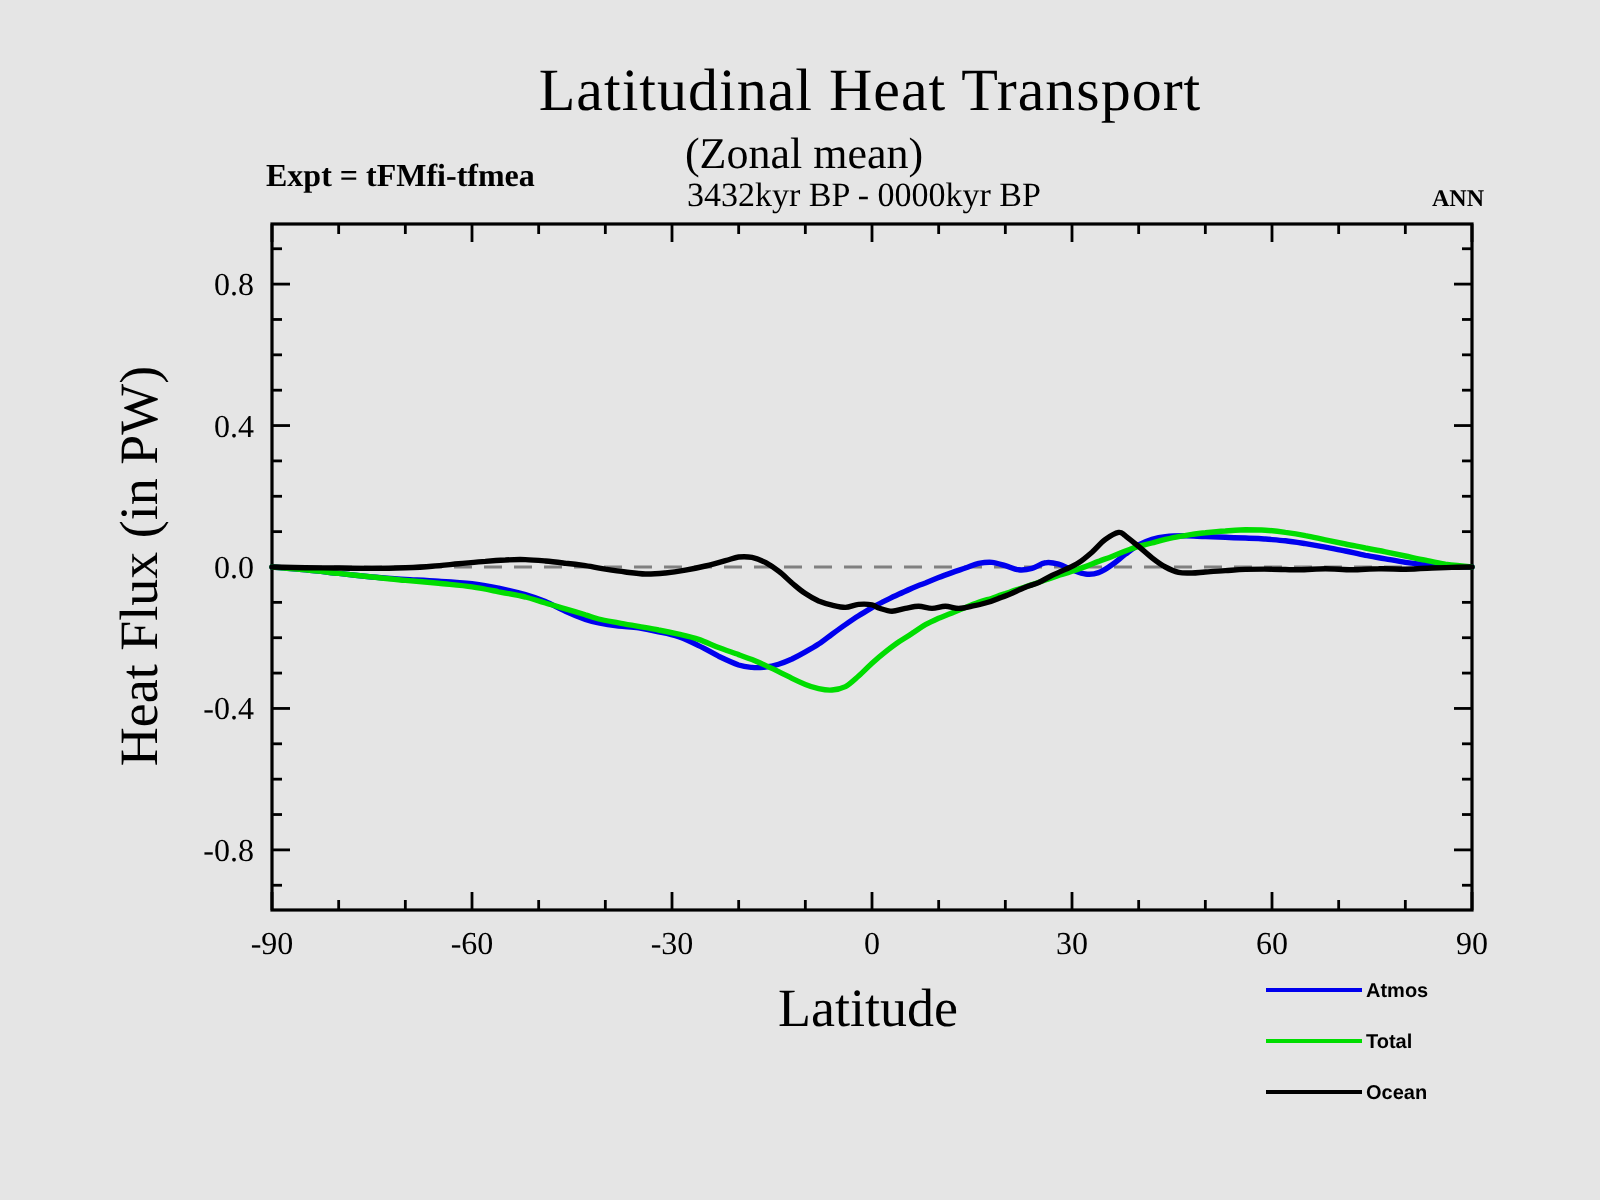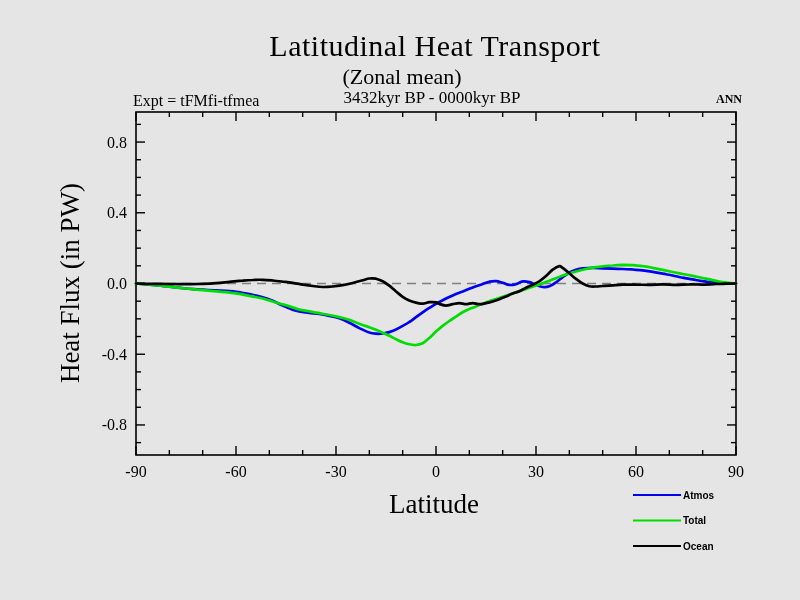--- a/index.html
+++ b/index.html
@@ -5,21 +5,21 @@
   html,body { margin:0; padding:0; background:#ffffff; }
   .canvas {
     position:relative; width:800px; height:600px; background:#e5e5e5;
     font-family:"Liberation Serif", "DejaVu Serif", serif; color:#000;
     overflow:hidden;
   }
   .canvas > div { position:absolute; white-space:nowrap; }
   .title    { top:29px;  left:0; width:870px; text-align:center; font-size:30px; letter-spacing:0.5px; }
   .subtitle { top:64px;  left:0; width:804px; text-align:center; font-size:22px; }
   .period   { top:88px;  left:0; width:864px; text-align:center; font-size:17px; }
-  .expt     { top:92px;  left:133px; font-size:16px; font-weight:normal; }
+  .expt     { top:80px;  left:133px; font-size:16px; font-weight:bold; }
   .season   { top:92px;  right:58px; font-size:12px; font-weight:bold; }
   .xlabel   { top:489px; left:0; width:868px; text-align:center; font-size:27px; }
   .ylabel   {
     top:283px; left:70px; transform:translate(-50%,-50%) rotate(-90deg);
     transform-origin:center center; font-size:27px;
   }
   svg#plot-svg { position:absolute; top:0; left:0; }
   .ticklabel { font-family:"Liberation Serif","DejaVu Serif",serif; font-size:16px; fill:#000; }
   .legendlabel { font-family:"Liberation Sans","DejaVu Sans",sans-serif; font-size:10px; font-weight:bold; fill:#000; }
 </style>

